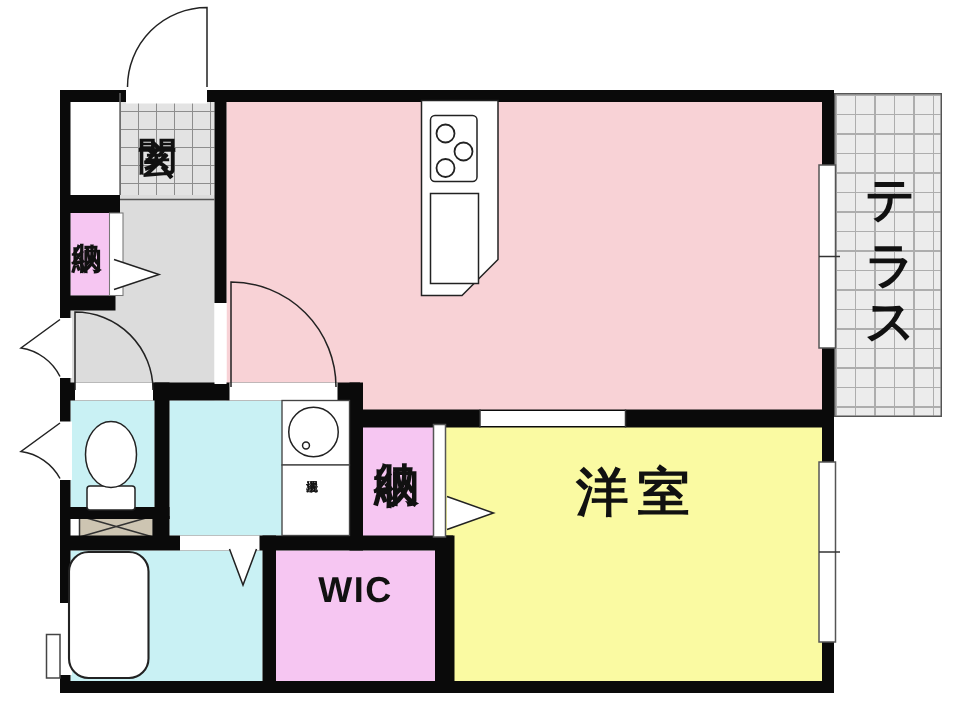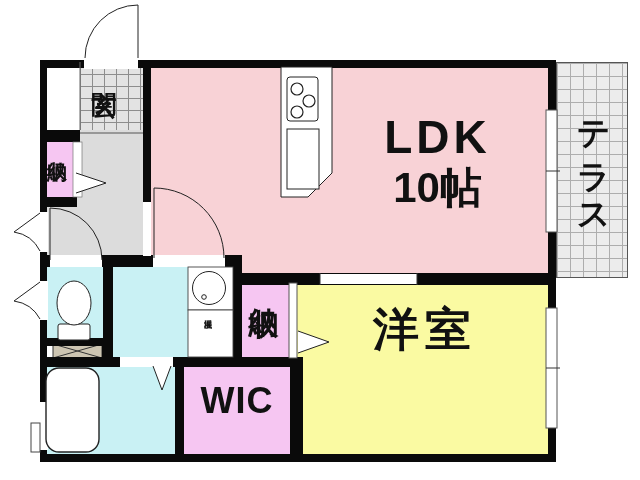--- a/index.html
+++ b/index.html
@@ -16,23 +16,23 @@
   .lbl{position:absolute;z-index:3;color:#111;font-weight:bold;}
   .vert{writing-mode:vertical-rl;text-orientation:upright;}
   #lbl-genkan{left:90px;top:72px;font-size:25px;line-height:1.1;}
   #lbl-storage1{left:46px;top:146px;font-size:20px;line-height:1.12;}
   #lbl-ldk{left:340px;top:112px;width:195px;text-align:center;}
   #lbl-ldk .l1{font-size:46px;line-height:50px;letter-spacing:4px;}
   #lbl-ldk .l2{font-size:42px;line-height:52px;}
   #lbl-terrace{left:574px;top:99px;font-size:33px;line-height:1.2;letter-spacing:4px;}
   #lbl-storage2{left:246px;top:284px;font-size:30px;line-height:1.18;}
   #lbl-western{left:320px;top:303px;width:210px;text-align:center;}
-  #lbl-western .l1{font-size:46px;line-height:52px;letter-spacing:6px;}
+  #lbl-western .l1{font-size:35px;line-height:52px;letter-spacing:6px;}
   #lbl-western .l2{font-size:42px;line-height:54px;}
-  #lbl-wic{left:184px;top:380px;width:106px;text-align:center;font-size:36px;letter-spacing:1px;}
+  #lbl-wic{left:184px;top:380px;width:106px;text-align:center;font-size:24px;letter-spacing:1px;}
   #lbl-washer{left:203px;top:314px;font-size:8px;font-weight:normal;line-height:1.0;}
 </style>
 </head>
 <body>
 
 <div id="stage">
 
   <div id="genkan-tiles" class="gridbox"></div>
   <div id="terrace-tiles" class="gridbox"></div>
 
@@ -118,24 +118,20 @@
       <path d="M40,213 L14,232 A35,35 0 0 1 40,251" fill="#ffffff"></path>
       <path d="M40,282 L14,301 A35,35 0 0 1 40,319" fill="#ffffff"></path>
       <path d="M76,173 L106,183 L76,193" fill="#ffffff"></path>
       <path d="M298,331 L329,342 L298,353" fill="#ffffff"></path>
       <path d="M153,366 L162,390 L171,366" fill="#ffffff"></path>
     </g>
   </svg>
 
   <div class="lbl vert" id="lbl-genkan">玄関</div>
   <div class="lbl vert" id="lbl-storage1">収納</div>
-  <div class="lbl" id="lbl-ldk">
-    <div class="l1">LDK</div>
-    <div class="l2">10帖</div>
-  </div>
   <div class="lbl vert" id="lbl-terrace">テラス</div>
   <div class="lbl vert" id="lbl-storage2">収納</div>
   <div class="lbl" id="lbl-western">
     <div class="l1">洋室</div>
   </div>
   <div class="lbl" id="lbl-wic">WIC</div>
   <div class="lbl vert" id="lbl-washer">洗濯機置場</div>
 </div>
 
 </body></html>

